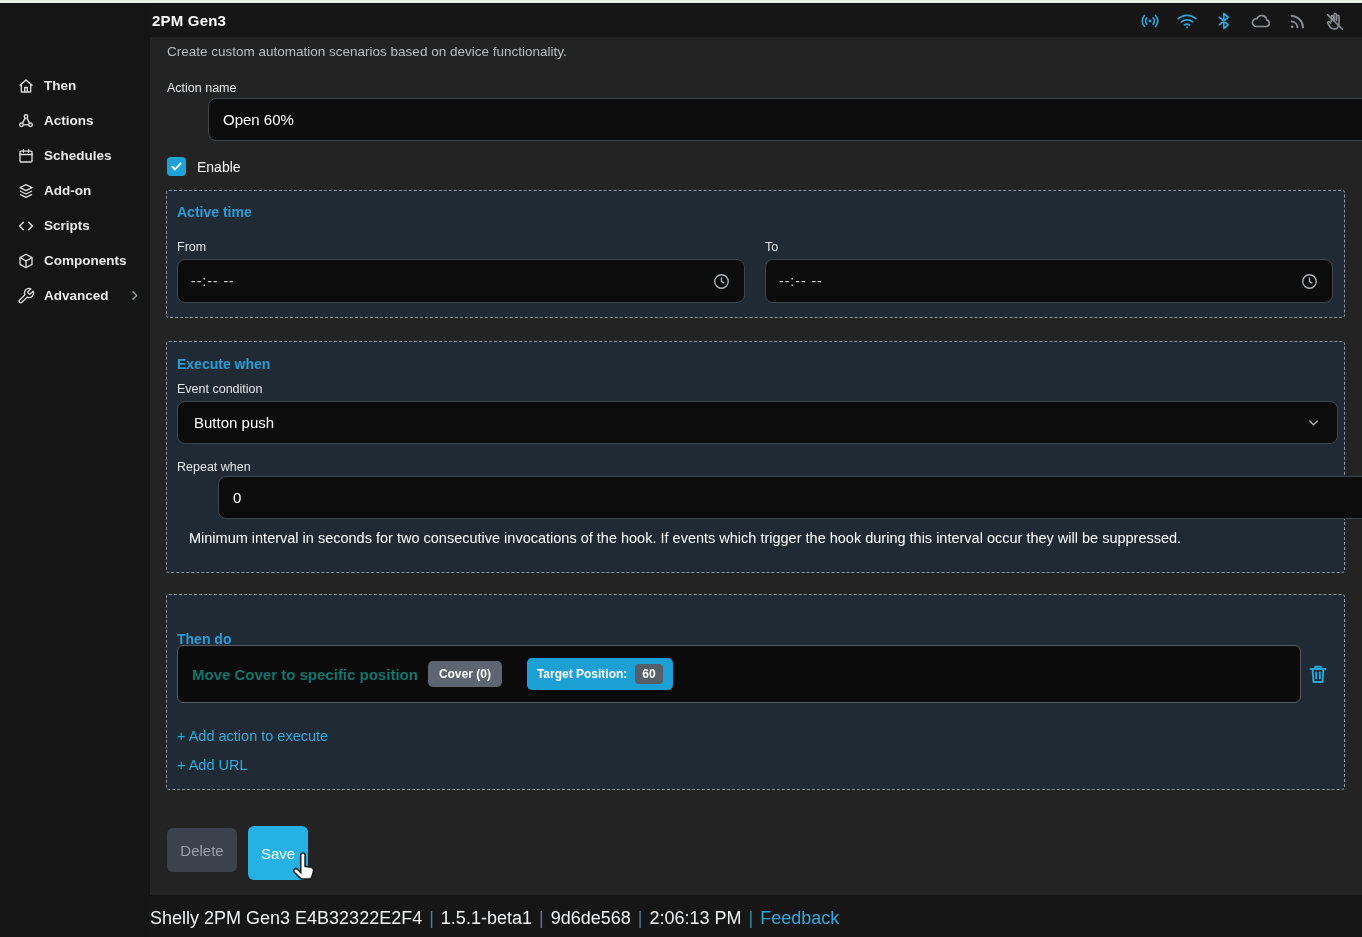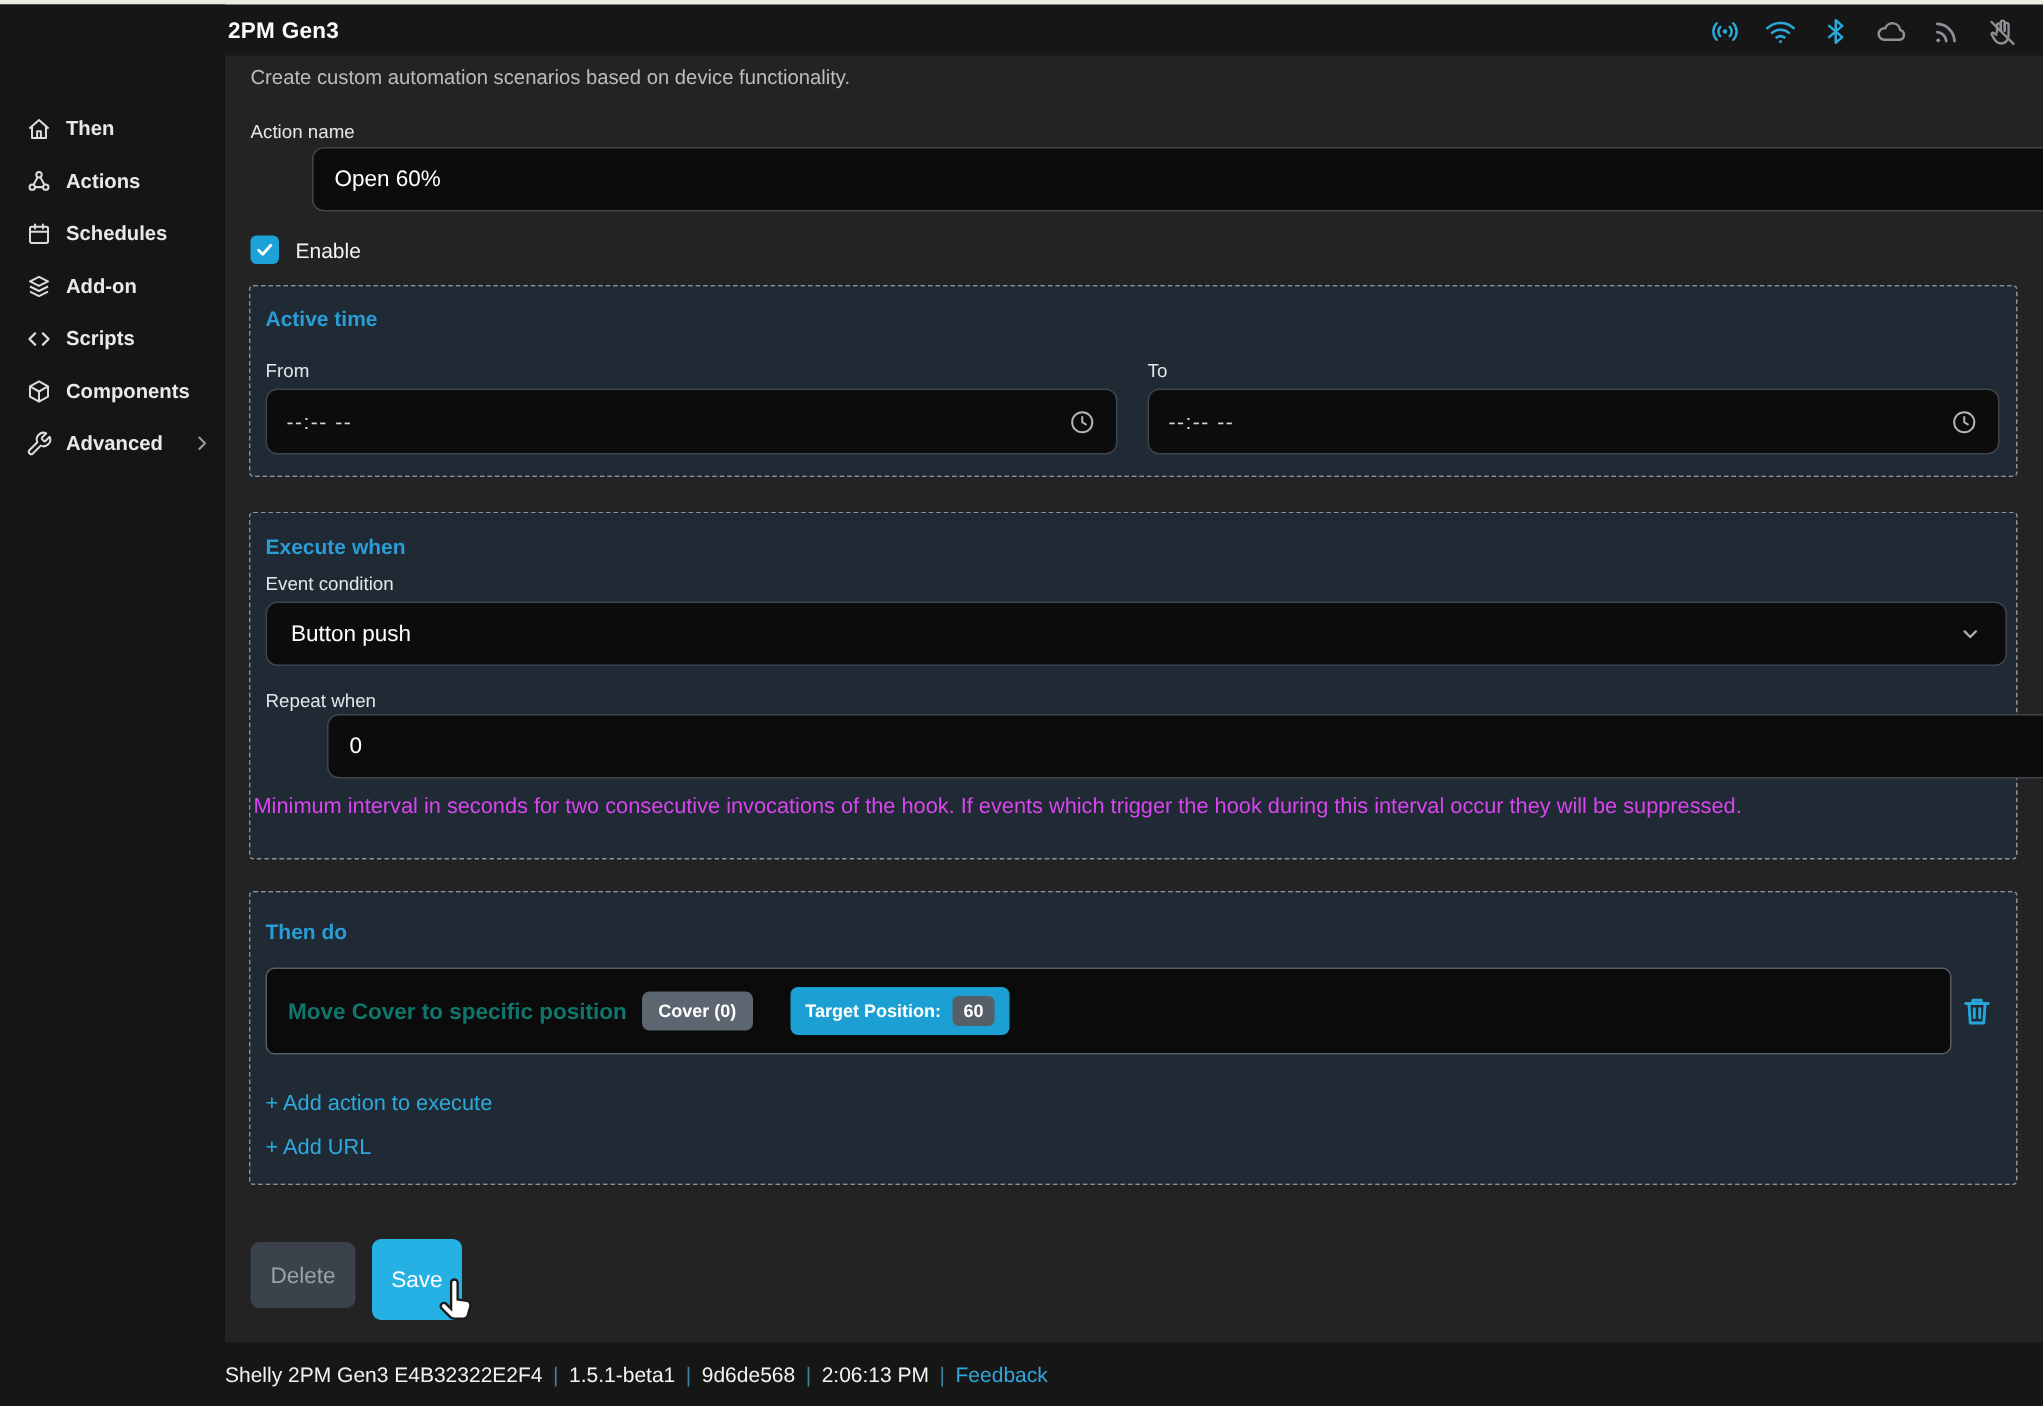--- a/index.html
+++ b/index.html
@@ -65,21 +65,21 @@
   .time-input .clock { color:#aeb4ba; display:flex; }
 
   
   .ew-label1 { position:absolute; left:10px; top:40px; }
   .select-box { position:absolute; left:10px; top:59px; width:1161px; height:43px; background:#0c0c0c;
     border:1px solid #3f454c; border-radius:8px; display:flex; align-items:center; padding:0 16px; cursor:pointer; }
   .select-box .sval { flex:1; font-size:15px; color:#fff; }
   .select-box .chevd { color:#aab2ba; display:flex; }
   .ew-label2 { position:absolute; left:10px; top:118px; }
   .repeat-input { position:absolute; left:10px; top:134px; width:1161px; height:43px; }
-  .help-text { position:absolute; left:2px; top:188px; width:1150px; font-size:14.5px; color:#d946ef; }
+  .help-text { position:absolute; left:22px; top:188px; width:1150px; font-size:14.5px; color:#ffffff; }
 
   
   .action-row { position:absolute; left:10px; top:50px; width:1124px; height:58px; background:#0b0b0b;
     border:1px solid #565c63; border-radius:6px; display:flex; align-items:center; padding:0 14px; gap:10px; }
   .action-label { font-size:15px; font-weight:700; color:#0f766e; white-space:nowrap; }
   .badge-gray { background:#5d6670; border-radius:5px; padding:6px 11px; font-size:12px; font-weight:700; color:#fff; }
   .badge-blue { background:#1c9fd2; border-radius:5px; padding:6px 10px; font-size:12px; font-weight:700; color:#fff;
     display:flex; align-items:center; gap:8px; margin-left:15px; }
   .badge-chip { background:#565f68; border-radius:4px; padding:3px 7px; font-size:12px; font-weight:700; }
   .trash-btn { position:absolute; right:14px; top:67px; width:24px; height:24px; color:#25a7da; cursor:pointer; display:flex; }
@@ -89,21 +89,21 @@
 
   
   .btn { position:absolute; border:none; border-radius:6px; font-family:"Liberation Sans", sans-serif;
     font-size:15px; cursor:pointer; }
   .btn-delete { left:167px; top:828px; width:70px; height:44px; background:#3b424b; color:#9aa1a9; }
   .btn-save { left:248px; top:826px; width:60px; height:54px; background:#26b1e5; color:#fff; }
 
   .cursor { position:absolute; left:289px; top:852px; width:30px; height:34px; pointer-events:none; z-index:50; }
 
   
-  .footer { position:absolute; left:150px; top:908px; font-size:14px; color:#f1f2f3; display:flex; gap:7px; align-items:center; }
+  .footer { position:absolute; left:150px; top:908px; font-size:18px; color:#f1f2f3; display:flex; gap:7px; align-items:center; }
   .footer .sep { color:#43809e; }
   .footer .flink { color:#2fa9dc; cursor:pointer; }
 </style>
 </head>
 <body>
 
 <div class="top-strip"></div>
 
 <div class="header-title">2PM Gen3</div>
 
@@ -302,21 +302,21 @@
     </span>
   </div>
   <div class="field-label ew-label2">Repeat when</div>
   <div class="text-input repeat-input">
     <span>0</span>
   </div>
   <div class="help-text">Minimum interval in seconds for two consecutive invocations of the hook. If events which trigger the hook during this interval occur they will be suppressed.</div>
 </div>
 
 <div class="section sec-then">
-  <div class="sec-title" style="top:18px;">Then do</div>
+  <div class="sec-title" style="top:36px;">Then do</div>
   <div class="action-row">
     <span class="action-label">Move Cover to specific position</span>
     <span class="badge-gray">Cover (0)</span>
     <span class="badge-blue">
       <span>Target Position:</span>
       <span class="badge-chip">60</span>
     </span>
   </div>
   <span class="trash-btn">
     <svg width="24" height="24" viewBox="0 0 24 24" fill="none" stroke="currentColor" stroke-width="1.9" stroke-linecap="round" stroke-linejoin="round">

